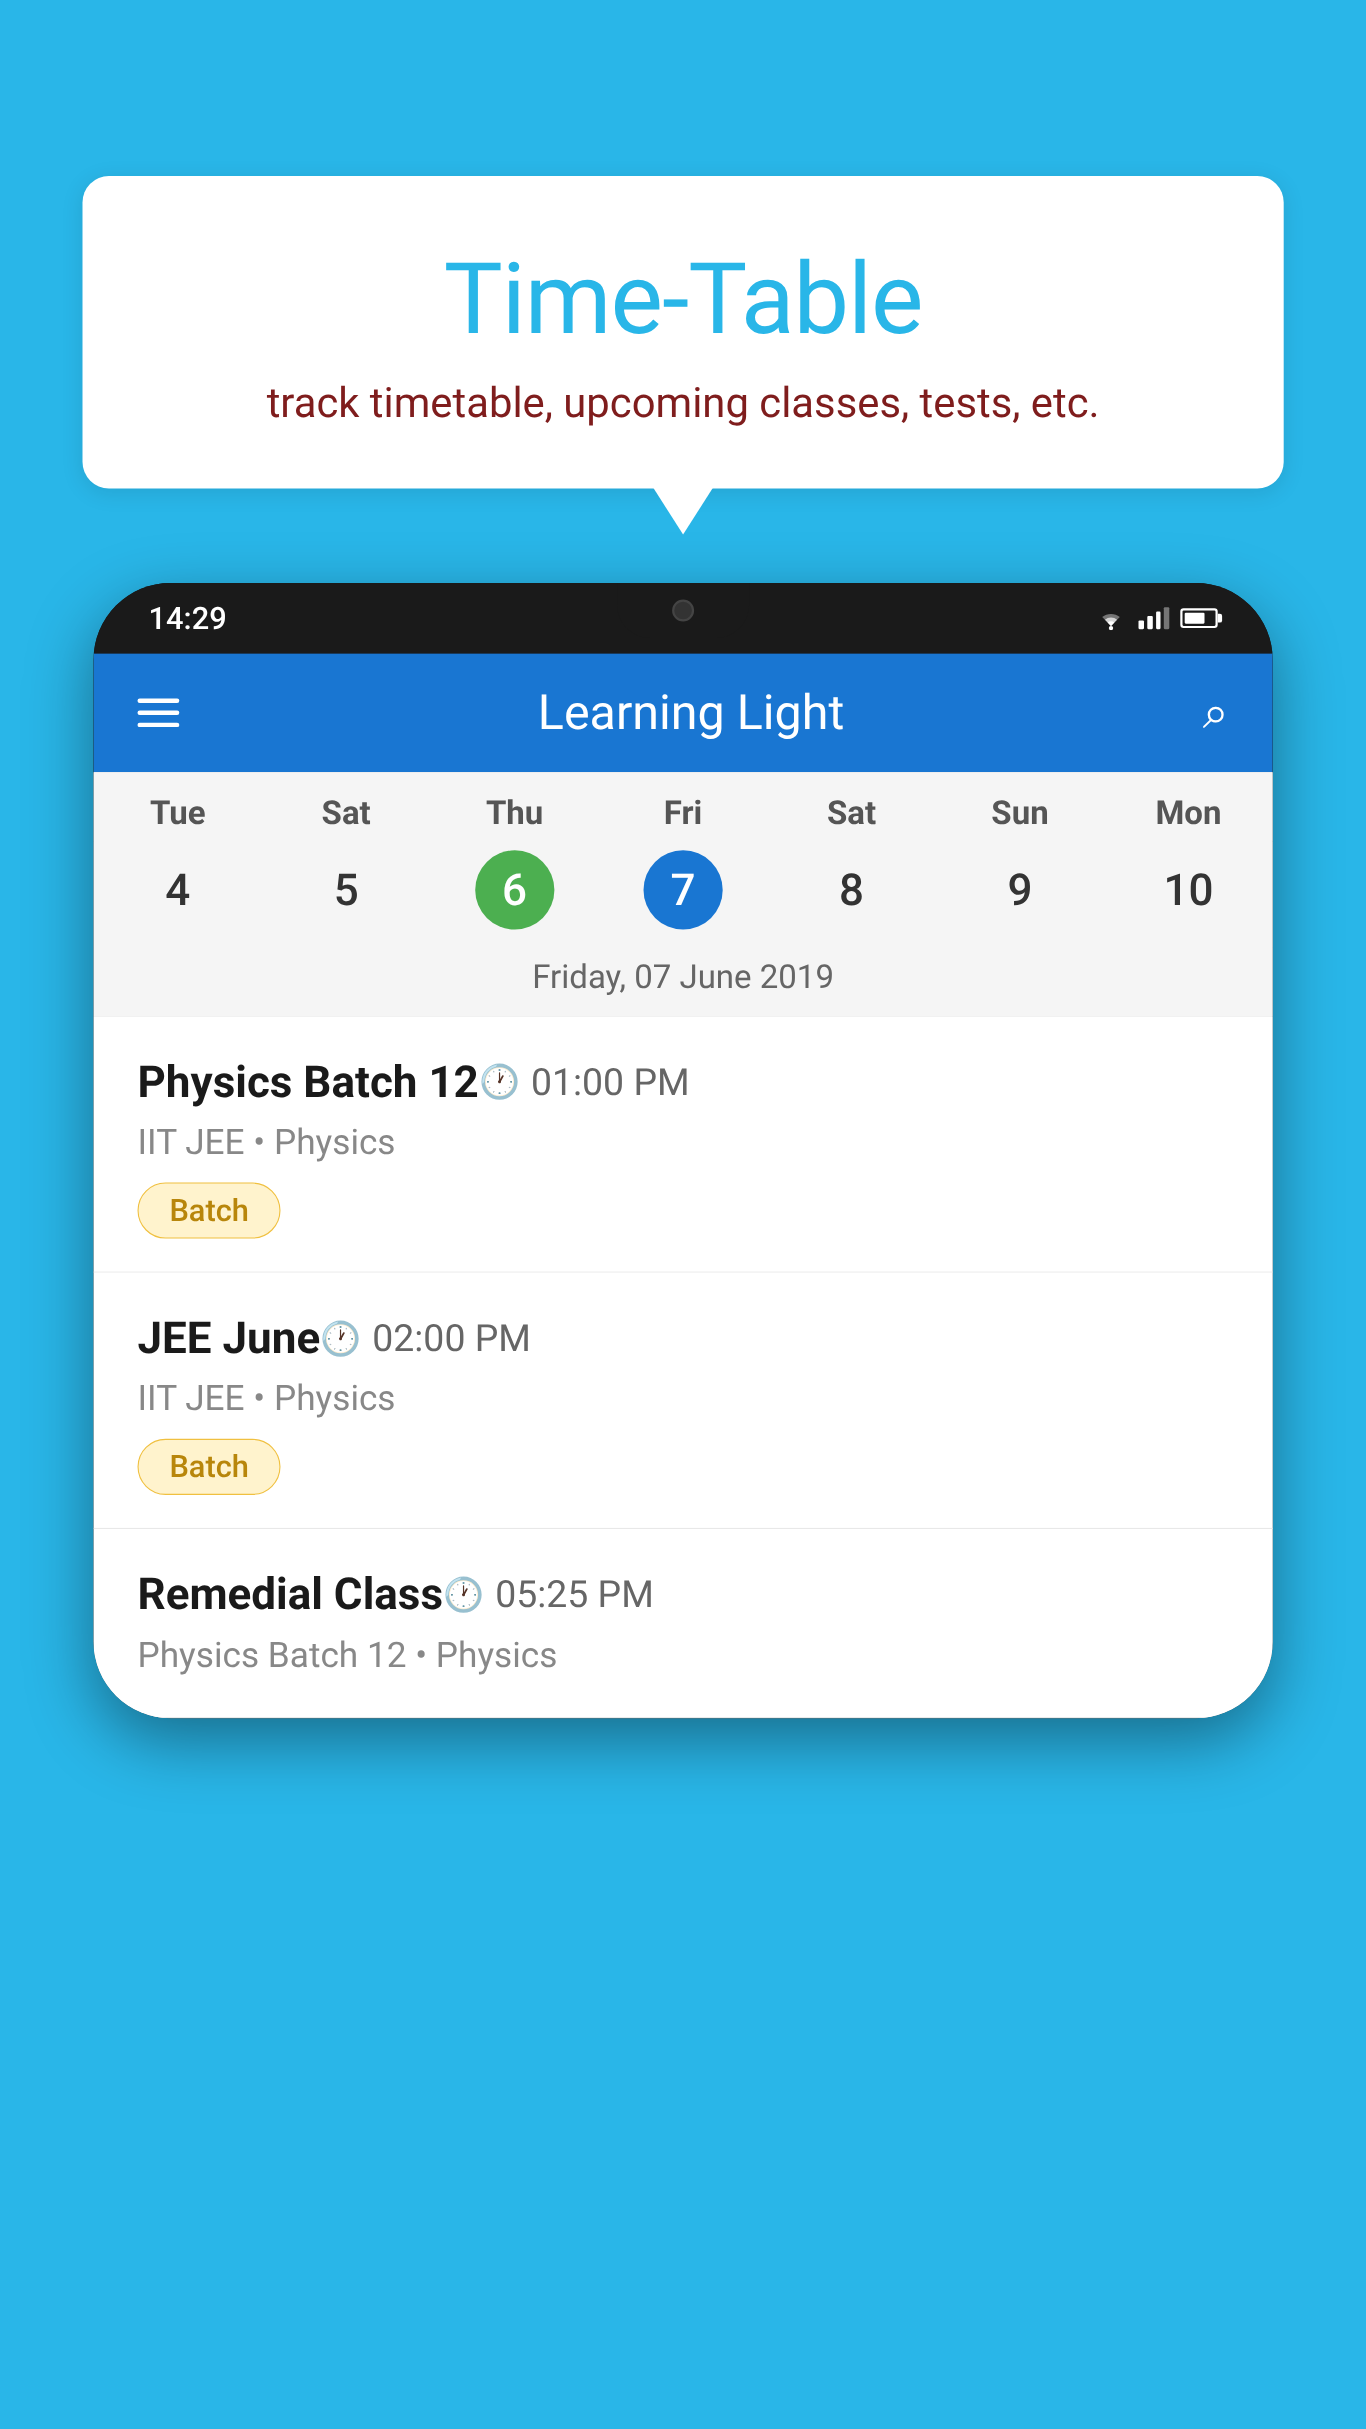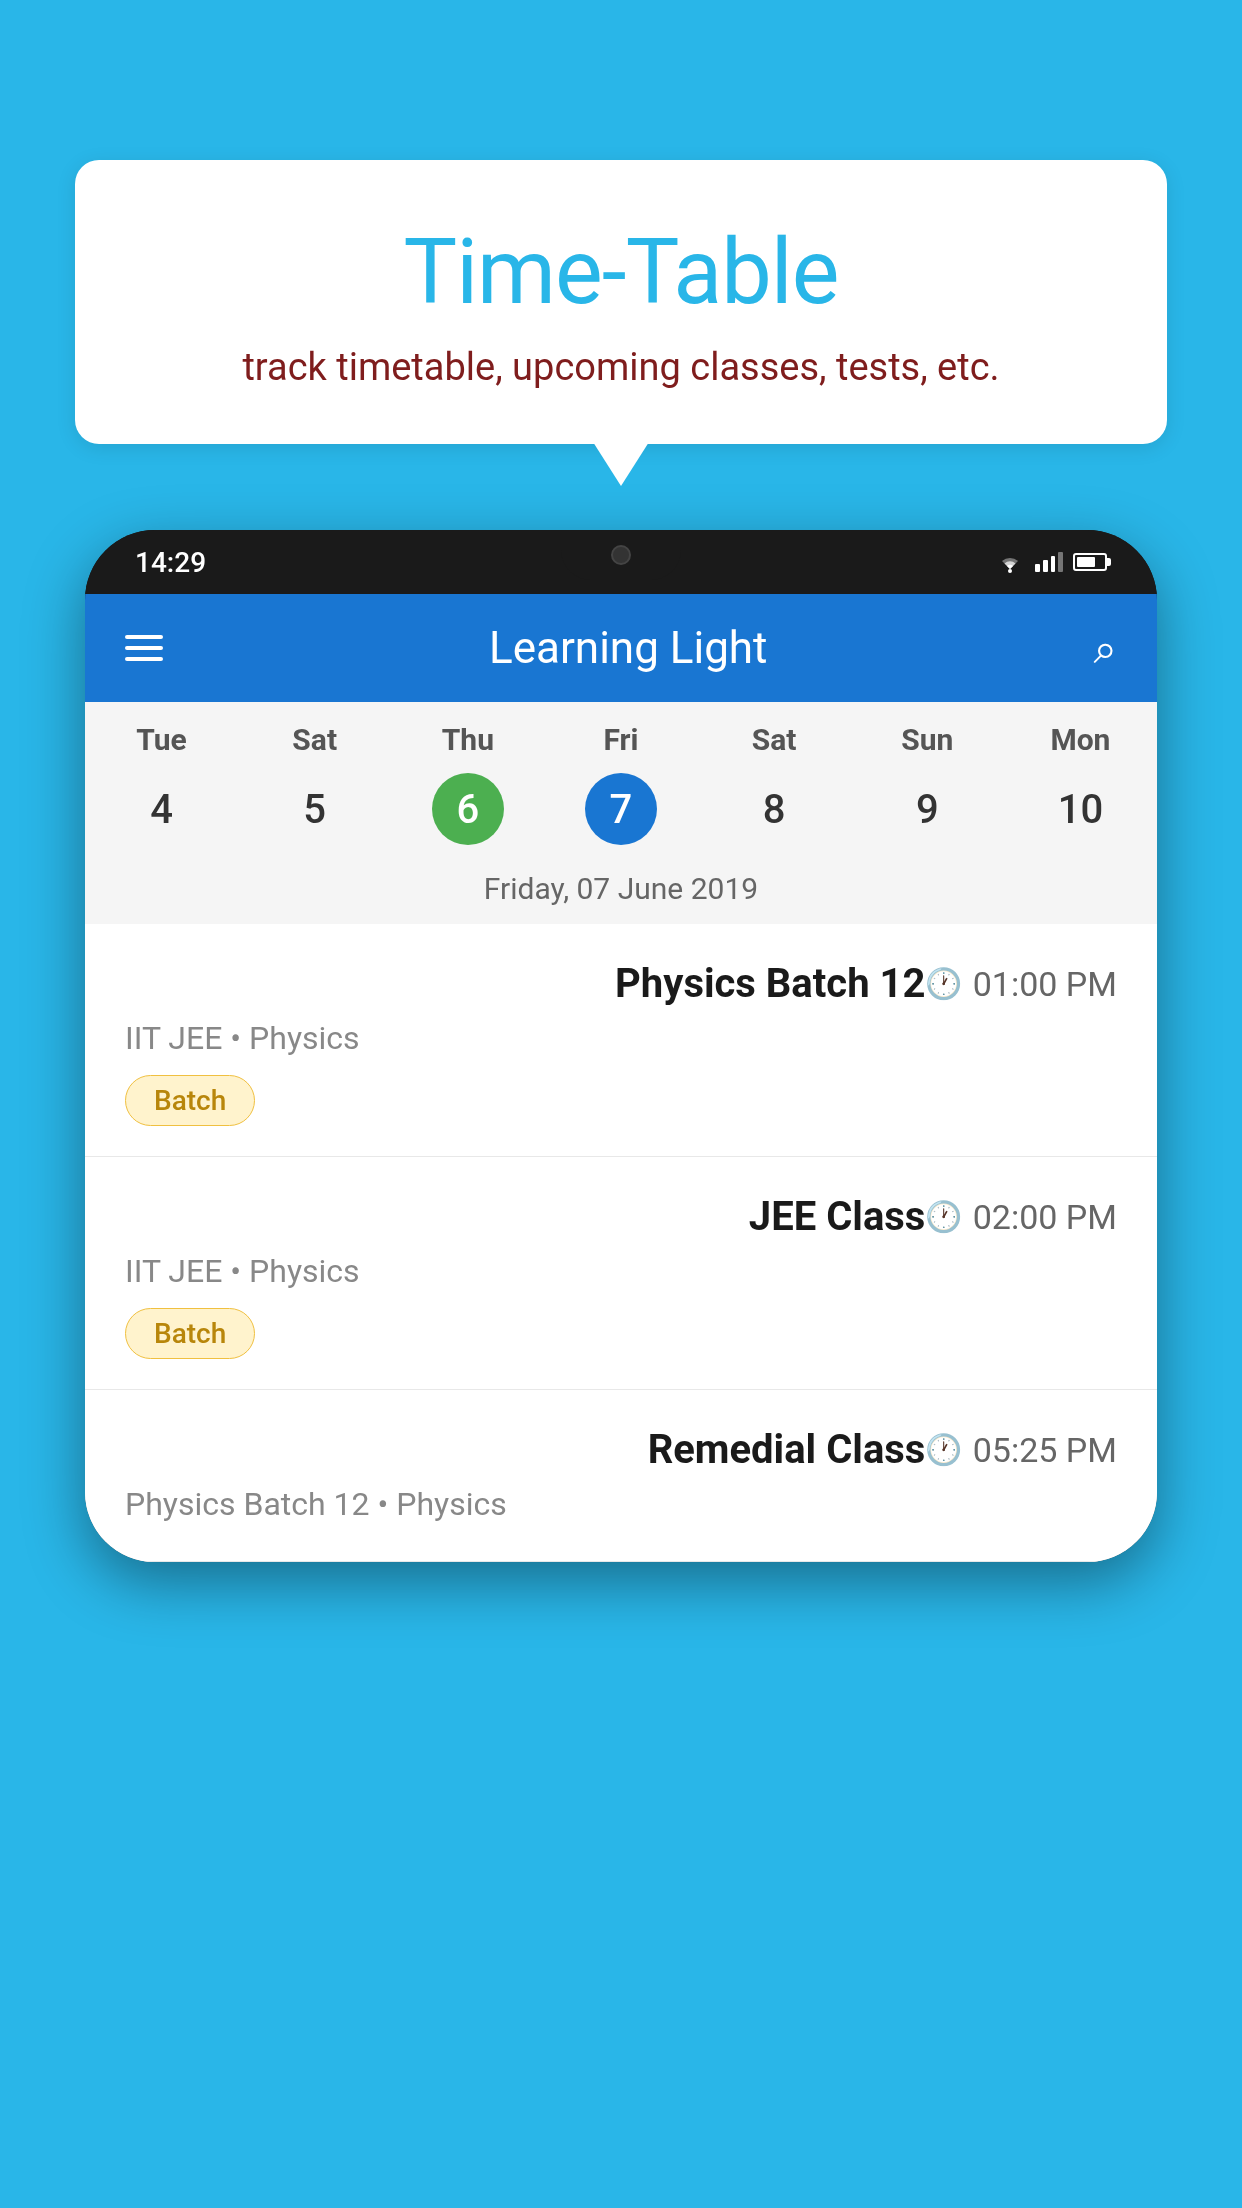--- a/index.html
+++ b/index.html
@@ -273,21 +273,21 @@
     }
 
     .schedule-item {
       background: white;
       padding: 36px 40px 30px 40px;
       border-bottom: 1px solid #e8e8e8;
     }
 
     .schedule-item-header {
       display: flex;
-      justify-content: flex-end;
+      justify-content: flex-start;
       align-items: center;
       margin-bottom: 12px;
     }
 
     .schedule-item-title {
       font-size: 40px;
       font-weight: 700;
       color: #1a1a1a;
     }
 
@@ -416,21 +416,21 @@
             <span class="clock-icon">🕐</span>
             <span>01:00 PM</span>
           </div>
         </div>
         <div class="schedule-item-subtitle">IIT JEE • Physics</div>
         <span class="batch-tag">Batch</span>
       </div>
 
       <div class="schedule-item">
         <div class="schedule-item-header">
-          <span class="schedule-item-title">JEE Class</span>
+          <span class="schedule-item-title">JEE June</span>
           <div class="schedule-item-time">
             <span class="clock-icon">🕐</span>
             <span>02:00 PM</span>
           </div>
         </div>
         <div class="schedule-item-subtitle">IIT JEE • Physics</div>
         <span class="batch-tag">Batch</span>
       </div>
 
       <div class="schedule-item" style="padding-bottom: 20px;">

